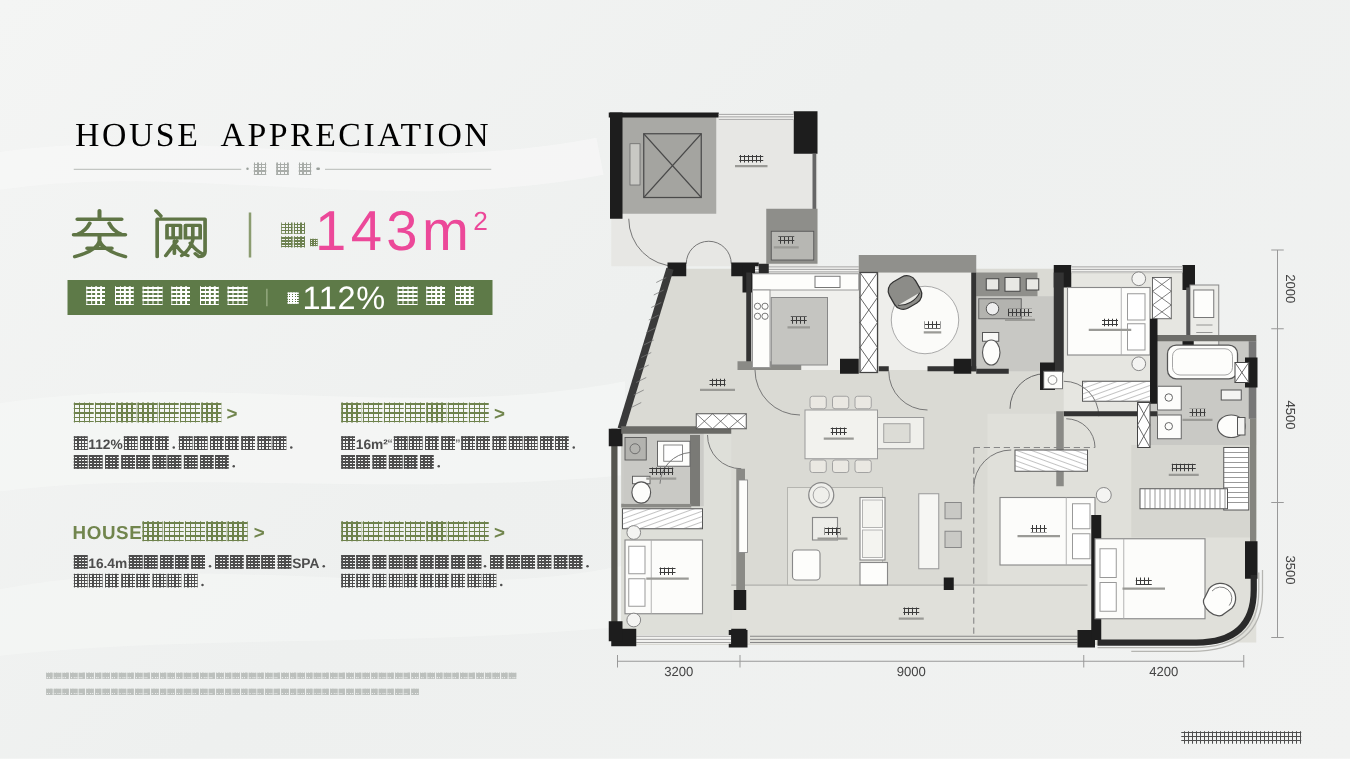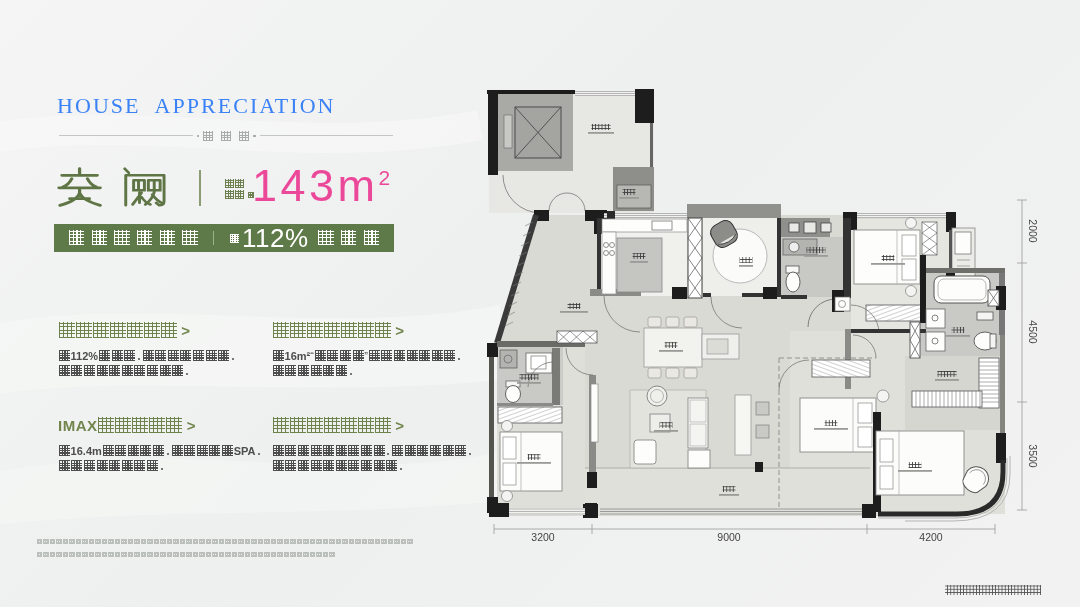--- a/index.html
+++ b/index.html
@@ -22,21 +22,21 @@
 .dot{display:inline-block;width:2.5px;height:2.5px;background:#9aa09b;border-radius:50%;vertical-align:3px}
 .cm{display:inline-block;width:2px;height:2px;background:#4d4d4d;border-radius:50%;vertical-align:0;margin:0 2px}
 </style></head><body>
 
 <svg class="abs" style="left:0;top:0" width="1080" height="607" viewBox="0 0 1080 607" fill="none">
 <path d="M-40,330 C140,290 320,340 500,305 L500,380 C300,400 100,370 -40,400 Z" fill="#f7f8f7" opacity="0.6"></path>
 <path d="M-40,480 C160,430 340,490 510,450 L510,500 C320,520 120,505 -40,530 Z" fill="#f6f7f6" opacity="0.55"></path>
 <path d="M-20,140 C140,110 300,160 480,125" stroke="#f8f9f8" stroke-width="30" opacity="0.6" fill="none"></path>
 </svg>
 
-<div class="abs" style="left:57px;top:93px;width:336px;text-align:left;font-family:'Liberation Serif',serif;font-size:22px;letter-spacing:2.05px;color:#3b82f6;white-space:nowrap">HOUSE&nbsp; APPRECIATION</div>
+<div class="abs" style="left:57px;top:93px;width:336px;text-align:right;font-family:'Liberation Serif',serif;font-size:27px;letter-spacing:2.05px;color:#000000;white-space:nowrap">HOUSE&nbsp; APPRECIATION</div>
 
 <div class="abs" style="left:59px;top:126px;width:334px;display:flex;align-items:center">
  <span style="flex:1;height:1px;background:#c3c6c3"></span>
  <span style="margin:0 4px;white-space:nowrap"><span class="dot"></span><i class="zi z12"></i><i class="zi z12"></i><i class="zi z12"></i><span class="dot"></span></span>
  <span style="flex:1;height:1px;background:#c3c6c3"></span>
 </div>
 
 <svg class="abs" style="left:57px;top:167px" width="110" height="40" viewBox="0 0 112 48" preserveAspectRatio="none" stroke="#5f7545" stroke-width="3.4" stroke-linecap="round" fill="none">
 <g>
       <path d="M23,2 v6 M5,10 h36 M15,14 q-3,7 -9,10 M31,14 q3,7 9,10 M2,25 h42 M23,25 v6 M23,31 q-2,9 -20,15 M23,31 q3,9 21,15 M13,38 h20" stroke-width="3.3"></path>
@@ -62,21 +62,21 @@
 </div>
 <div class="abs" style="left:58px;top:322px;white-space:nowrap">
     <div style="height:20px"><i class="zi z16g"></i><i class="zi z16g"></i><i class="zi z16g"></i><i class="zi z16g"></i><i class="zi z16g"></i><i class="zi z16g"></i><i class="zi z16g"></i><span style="color:#71854d;font-size:15px;font-weight:bold"> &gt;</span></div>
     <div style="margin-top:7px;font-size:11px;color:#4d4d4d;line-height:14.5px"><i class="zi z11d"></i><span style="font-weight:bold;letter-spacing:0">112%</span><i class="zi z11d"></i><i class="zi z11d"></i><i class="zi z11d"></i><span class="cm"></span><i class="zi z11d"></i><i class="zi z11d"></i><i class="zi z11d"></i><i class="zi z11d"></i><i class="zi z11d"></i><i class="zi z11d"></i><i class="zi z11d"></i><span class="cm"></span><br><i class="zi z11d"></i><i class="zi z11d"></i><i class="zi z11d"></i><i class="zi z11d"></i><i class="zi z11d"></i><i class="zi z11d"></i><i class="zi z11d"></i><i class="zi z11d"></i><i class="zi z11d"></i><i class="zi z11d"></i><span class="cm"></span></div>
   </div>
 <div class="abs" style="left:272px;top:322px;white-space:nowrap">
     <div style="height:20px"><i class="zi z16g"></i><i class="zi z16g"></i><i class="zi z16g"></i><i class="zi z16g"></i><i class="zi z16g"></i><i class="zi z16g"></i><i class="zi z16g"></i><span style="color:#71854d;font-size:15px;font-weight:bold"> &gt;</span></div>
     <div style="margin-top:7px;font-size:11px;color:#4d4d4d;line-height:14.5px"><i class="zi z11d"></i><span style="font-weight:bold;letter-spacing:0">16m²</span>“<i class="zi z11d"></i><i class="zi z11d"></i><i class="zi z11d"></i><i class="zi z11d"></i>”<i class="zi z11d"></i><i class="zi z11d"></i><i class="zi z11d"></i><i class="zi z11d"></i><i class="zi z11d"></i><i class="zi z11d"></i><i class="zi z11d"></i><span class="cm"></span><br><i class="zi z11d"></i><i class="zi z11d"></i><i class="zi z11d"></i><i class="zi z11d"></i><i class="zi z11d"></i><i class="zi z11d"></i><span class="cm"></span></div>
   </div>
 <div class="abs" style="left:58px;top:417px;white-space:nowrap">
-    <div style="height:20px"><span style="font-size:15px;font-weight:bold;color:#71854d;letter-spacing:.5px">IMAX</span><i class="zi z16g"></i><i class="zi z16g"></i><i class="zi z16g"></i><i class="zi z16g"></i><i class="zi z16g"></i><span style="color:#71854d;font-size:15px;font-weight:bold"> &gt;</span></div>
+    <div style="height:20px"><span style="font-size:15px;font-weight:bold;color:#71854d;letter-spacing:.5px">HOUSE</span><i class="zi z16g"></i><i class="zi z16g"></i><i class="zi z16g"></i><i class="zi z16g"></i><i class="zi z16g"></i><span style="color:#71854d;font-size:15px;font-weight:bold"> &gt;</span></div>
     <div style="margin-top:7px;font-size:11px;color:#4d4d4d;line-height:14.5px"><i class="zi z11d"></i><span style="font-weight:bold;letter-spacing:0">16.4m</span><i class="zi z11d"></i><i class="zi z11d"></i><i class="zi z11d"></i><i class="zi z11d"></i><i class="zi z11d"></i><span class="cm"></span><i class="zi z11d"></i><i class="zi z11d"></i><i class="zi z11d"></i><i class="zi z11d"></i><i class="zi z11d"></i><span style="font-weight:bold;letter-spacing:0">SPA</span><span class="cm"></span><br><i class="zi z11d"></i><i class="zi z11d"></i><i class="zi z11d"></i><i class="zi z11d"></i><i class="zi z11d"></i><i class="zi z11d"></i><i class="zi z11d"></i><i class="zi z11d"></i><span class="cm"></span></div>
   </div>
 <div class="abs" style="left:272px;top:417px;white-space:nowrap">
     <div style="height:20px"><i class="zi z16g"></i><i class="zi z16g"></i><i class="zi z16g"></i><i class="zi z16g"></i><i class="zi z16g"></i><i class="zi z16g"></i><i class="zi z16g"></i><span style="color:#71854d;font-size:15px;font-weight:bold"> &gt;</span></div>
     <div style="margin-top:7px;font-size:11px;color:#4d4d4d;line-height:14.5px"><i class="zi z11d"></i><i class="zi z11d"></i><i class="zi z11d"></i><i class="zi z11d"></i><i class="zi z11d"></i><i class="zi z11d"></i><i class="zi z11d"></i><i class="zi z11d"></i><i class="zi z11d"></i><span class="cm"></span><i class="zi z11d"></i><i class="zi z11d"></i><i class="zi z11d"></i><i class="zi z11d"></i><i class="zi z11d"></i><i class="zi z11d"></i><span class="cm"></span><br><i class="zi z11d"></i><i class="zi z11d"></i><i class="zi z11d"></i><i class="zi z11d"></i><i class="zi z11d"></i><i class="zi z11d"></i><i class="zi z11d"></i><i class="zi z11d"></i><i class="zi z11d"></i><i class="zi z11d"></i><span class="cm"></span></div>
   </div>
 <div class="abs" style="left:36px;top:532px;line-height:13px;white-space:nowrap"><i class="zi z6f"></i><i class="zi z6f"></i><i class="zi z6f"></i><i class="zi z6f"></i><i class="zi z6f"></i><i class="zi z6f"></i><i class="zi z6f"></i><i class="zi z6f"></i><i class="zi z6f"></i><i class="zi z6f"></i><i class="zi z6f"></i><i class="zi z6f"></i><i class="zi z6f"></i><i class="zi z6f"></i><i class="zi z6f"></i><i class="zi z6f"></i><i class="zi z6f"></i><i class="zi z6f"></i><i class="zi z6f"></i><i class="zi z6f"></i><i class="zi z6f"></i><i class="zi z6f"></i><i class="zi z6f"></i><i class="zi z6f"></i><i class="zi z6f"></i><i class="zi z6f"></i><i class="zi z6f"></i><i class="zi z6f"></i><i class="zi z6f"></i><i class="zi z6f"></i><i class="zi z6f"></i><i class="zi z6f"></i><i class="zi z6f"></i><i class="zi z6f"></i><i class="zi z6f"></i><i class="zi z6f"></i><i class="zi z6f"></i><i class="zi z6f"></i><i class="zi z6f"></i><i class="zi z6f"></i><i class="zi z6f"></i><i class="zi z6f"></i><i class="zi z6f"></i><i class="zi z6f"></i><i class="zi z6f"></i><i class="zi z6f"></i><i class="zi z6f"></i><i class="zi z6f"></i><i class="zi z6f"></i><i class="zi z6f"></i><i class="zi z6f"></i><i class="zi z6f"></i><i class="zi z6f"></i><i class="zi z6f"></i><i class="zi z6f"></i><i class="zi z6f"></i><i class="zi z6f"></i><i class="zi z6f"></i><br><i class="zi z6f"></i><i class="zi z6f"></i><i class="zi z6f"></i><i class="zi z6f"></i><i class="zi z6f"></i><i class="zi z6f"></i><i class="zi z6f"></i><i class="zi z6f"></i><i class="zi z6f"></i><i class="zi z6f"></i><i class="zi z6f"></i><i class="zi z6f"></i><i class="zi z6f"></i><i class="zi z6f"></i><i class="zi z6f"></i><i class="zi z6f"></i><i class="zi z6f"></i><i class="zi z6f"></i><i class="zi z6f"></i><i class="zi z6f"></i><i class="zi z6f"></i><i class="zi z6f"></i><i class="zi z6f"></i><i class="zi z6f"></i><i class="zi z6f"></i><i class="zi z6f"></i><i class="zi z6f"></i><i class="zi z6f"></i><i class="zi z6f"></i><i class="zi z6f"></i><i class="zi z6f"></i><i class="zi z6f"></i><i class="zi z6f"></i><i class="zi z6f"></i><i class="zi z6f"></i><i class="zi z6f"></i><i class="zi z6f"></i><i class="zi z6f"></i><i class="zi z6f"></i><i class="zi z6f"></i><i class="zi z6f"></i><i class="zi z6f"></i><i class="zi z6f"></i><i class="zi z6f"></i><i class="zi z6f"></i><i class="zi z6f"></i></div>
 <svg class="abs" style="left:0;top:0" width="1080" height="607" viewBox="0 0 1080 607">
 <defs>
 <pattern id="lab" width="3.2" height="3.2" patternUnits="userSpaceOnUse">

